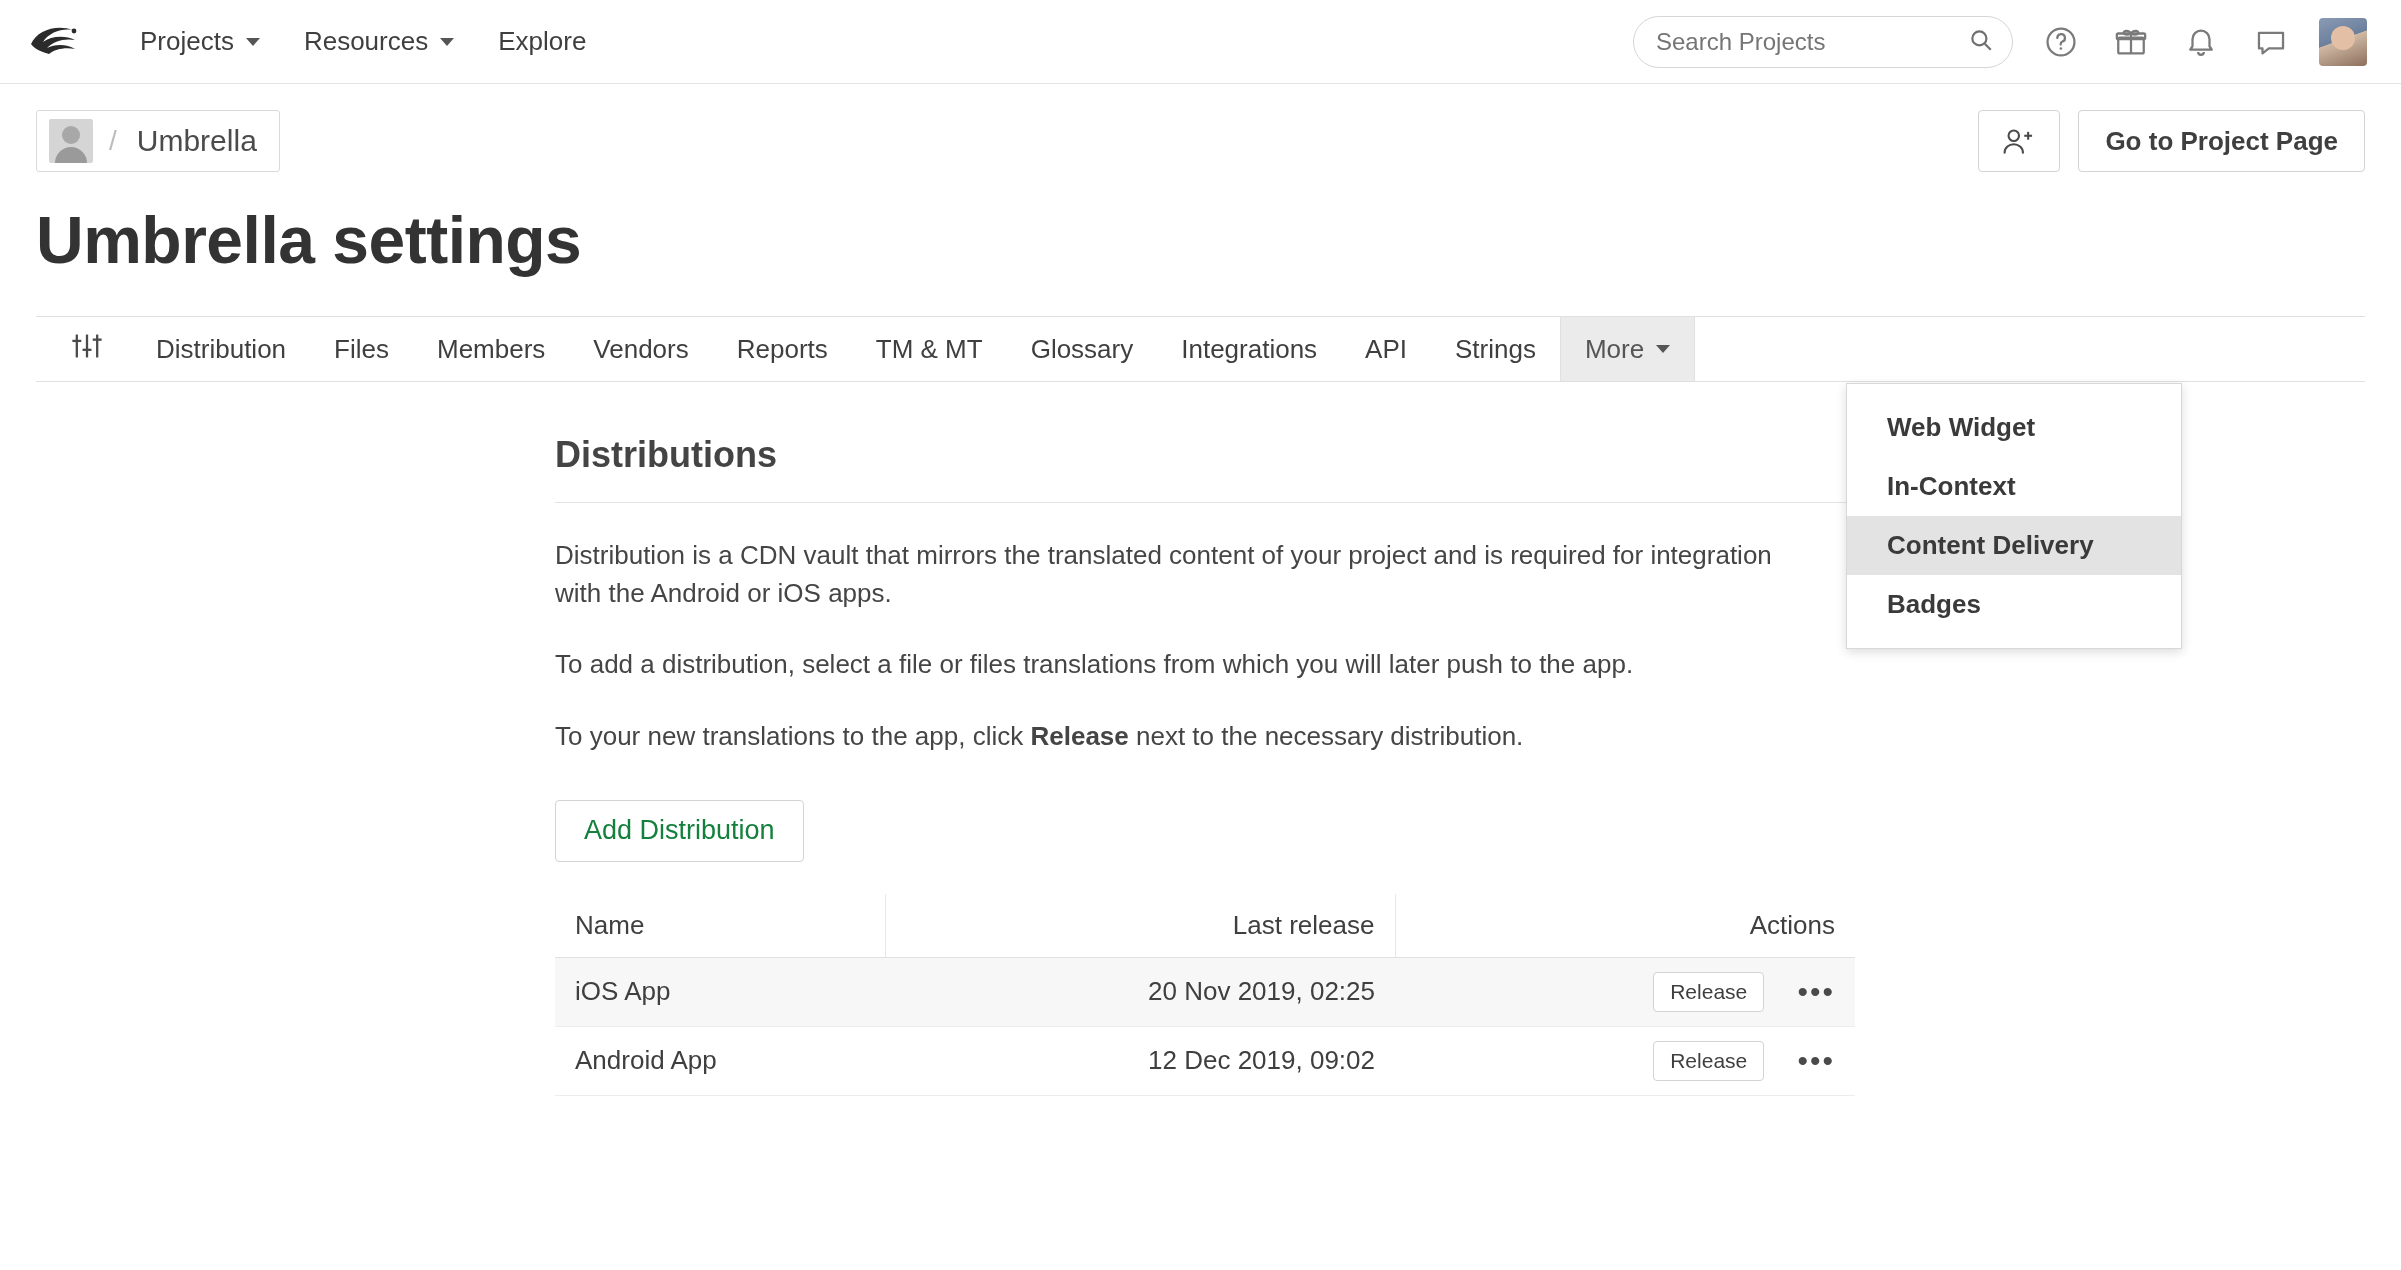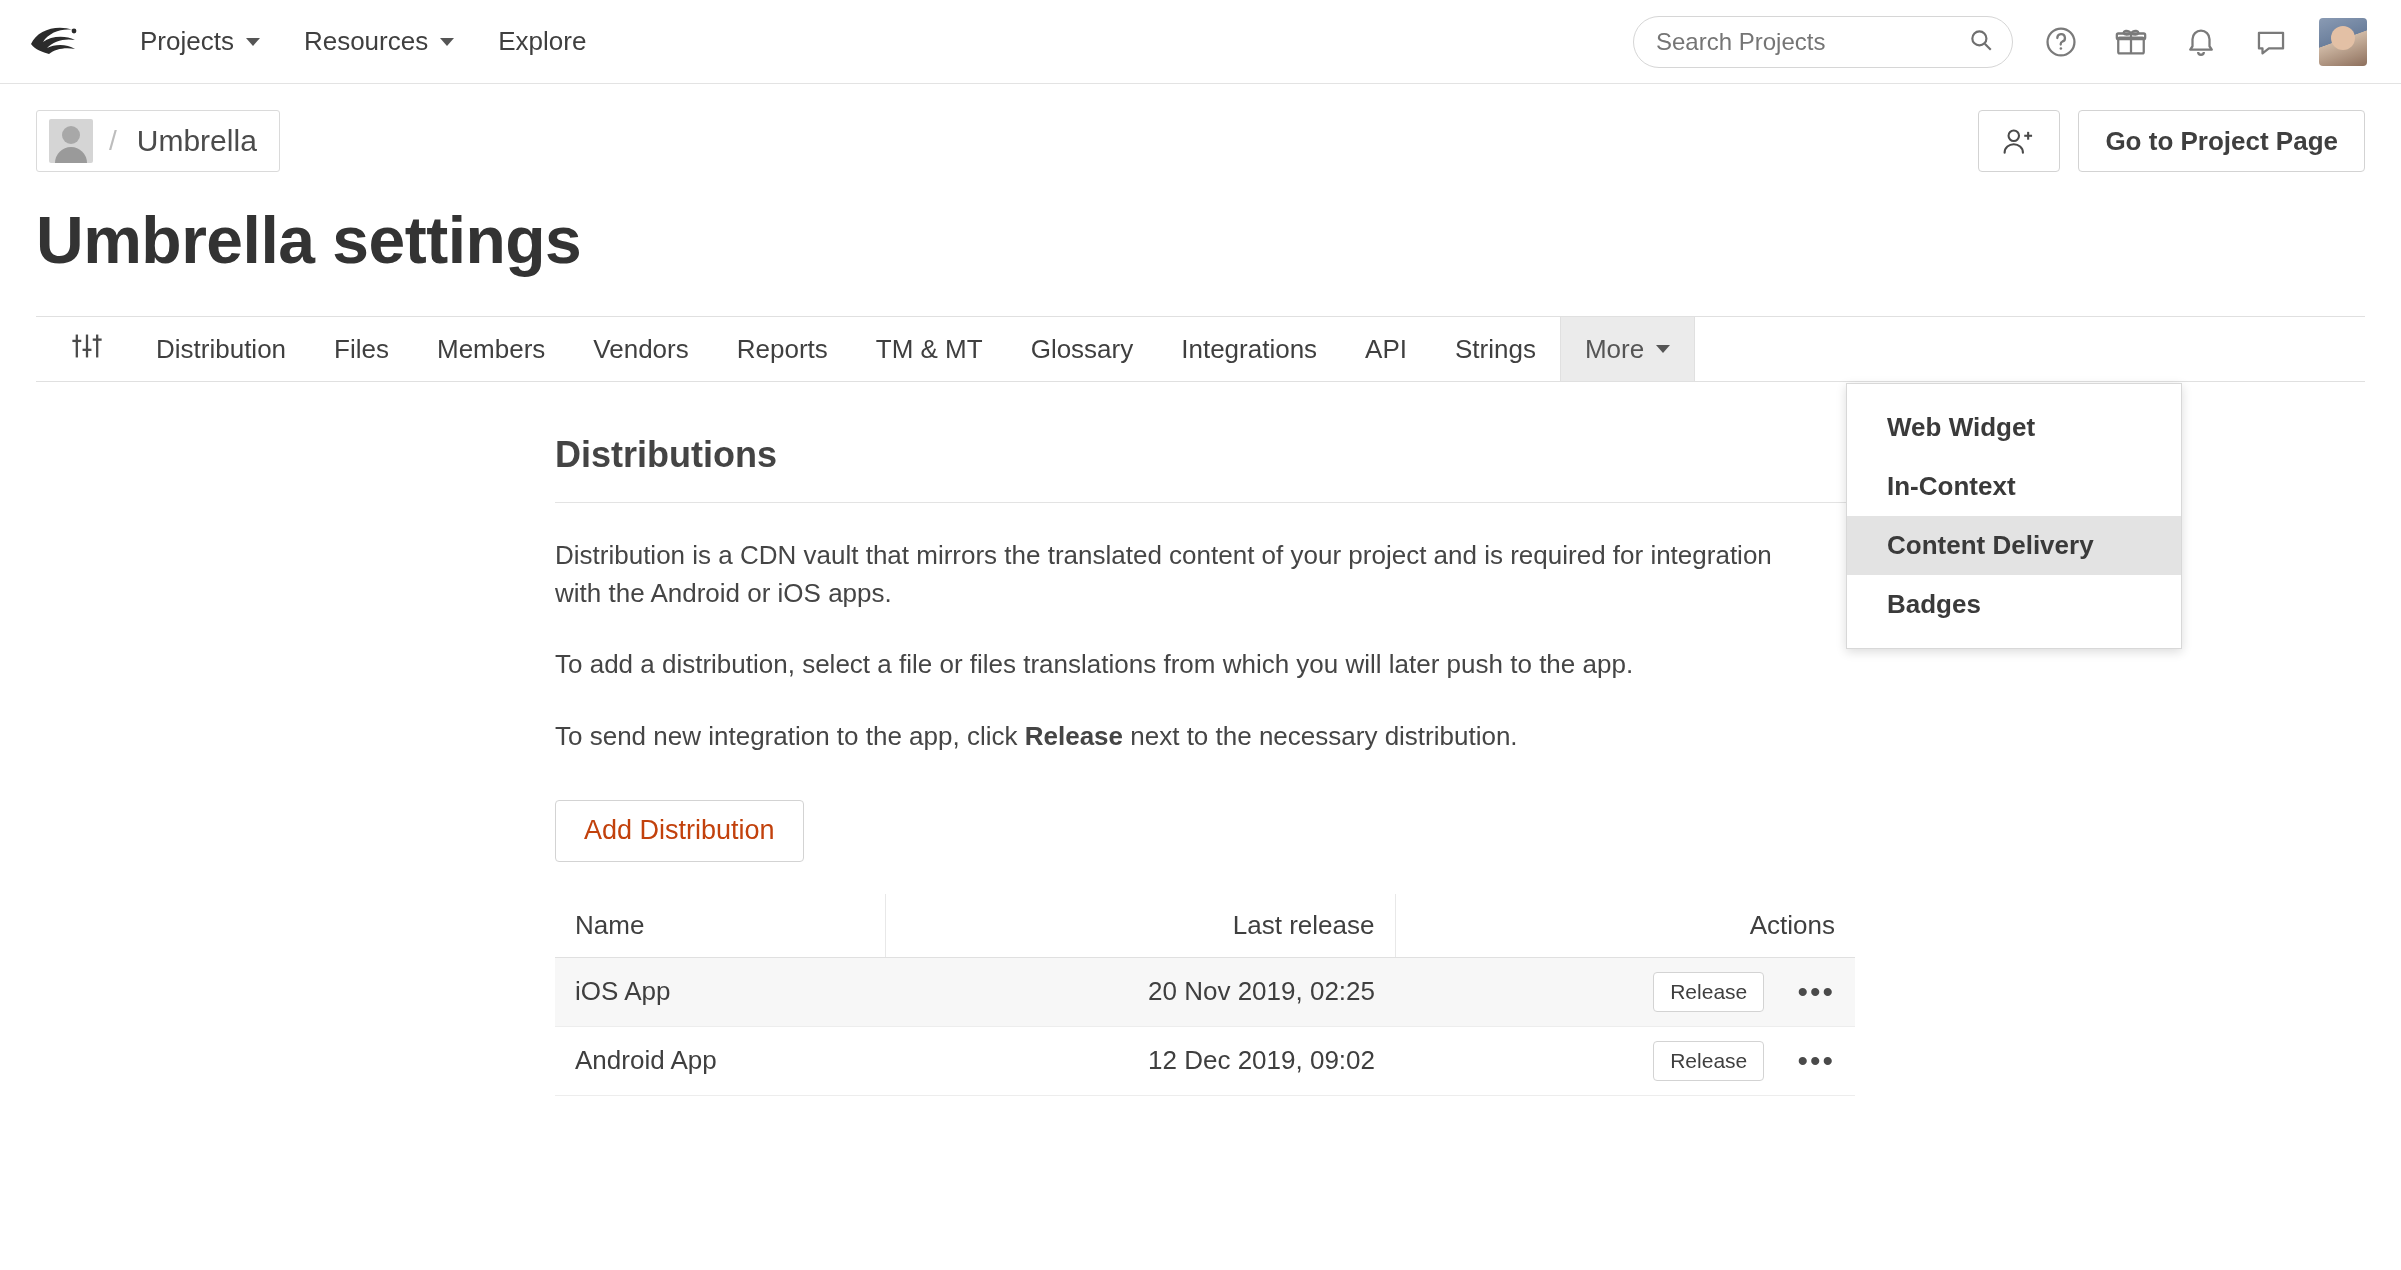--- a/index.html
+++ b/index.html
@@ -237,21 +237,21 @@
     width: 1265px;
     margin-top: 34px;
   }
   .para b { font-weight: bold; }
   .add-btn {
     margin-top: 44px;
     border: 1px solid #d3d3d3;
     background: #fff;
     border-radius: 4px;
     font-size: 27px;
-    color: #c2410c;
+    color: #15803d;
     height: 62px;
     padding: 0 28px;
     display: inline-flex;
     align-items: center;
     cursor: pointer;
     font-family: "Liberation Sans", sans-serif;
   }
 
   
   table.dist {
@@ -443,21 +443,21 @@
     <div class="dropdown-item"><span>Badges</span></div>
   </div>
 </div>
 
 <div class="content">
   <div class="section-title">Distributions</div>
 
   <div class="para">Distribution is a CDN vault that mirrors the translated content of your project and is required for integration with the Android or iOS apps.</div>
   <div class="para">To add a distribution, select a file or files translations from which you will later push to the app.</div>
   <div class="para">
-    <span>To send new integration to the app, click </span><b>Release</b><span> next to the necessary distribution.</span>
+    <span>To your new translations to the app, click </span><b>Release</b><span> next to the necessary distribution.</span>
   </div>
 
   <div class="add-btn">
     <span>Add Distribution</span>
   </div>
 
   <table class="dist">
     <thead>
       <tr>
         <th style="width:330px">Name</th>

